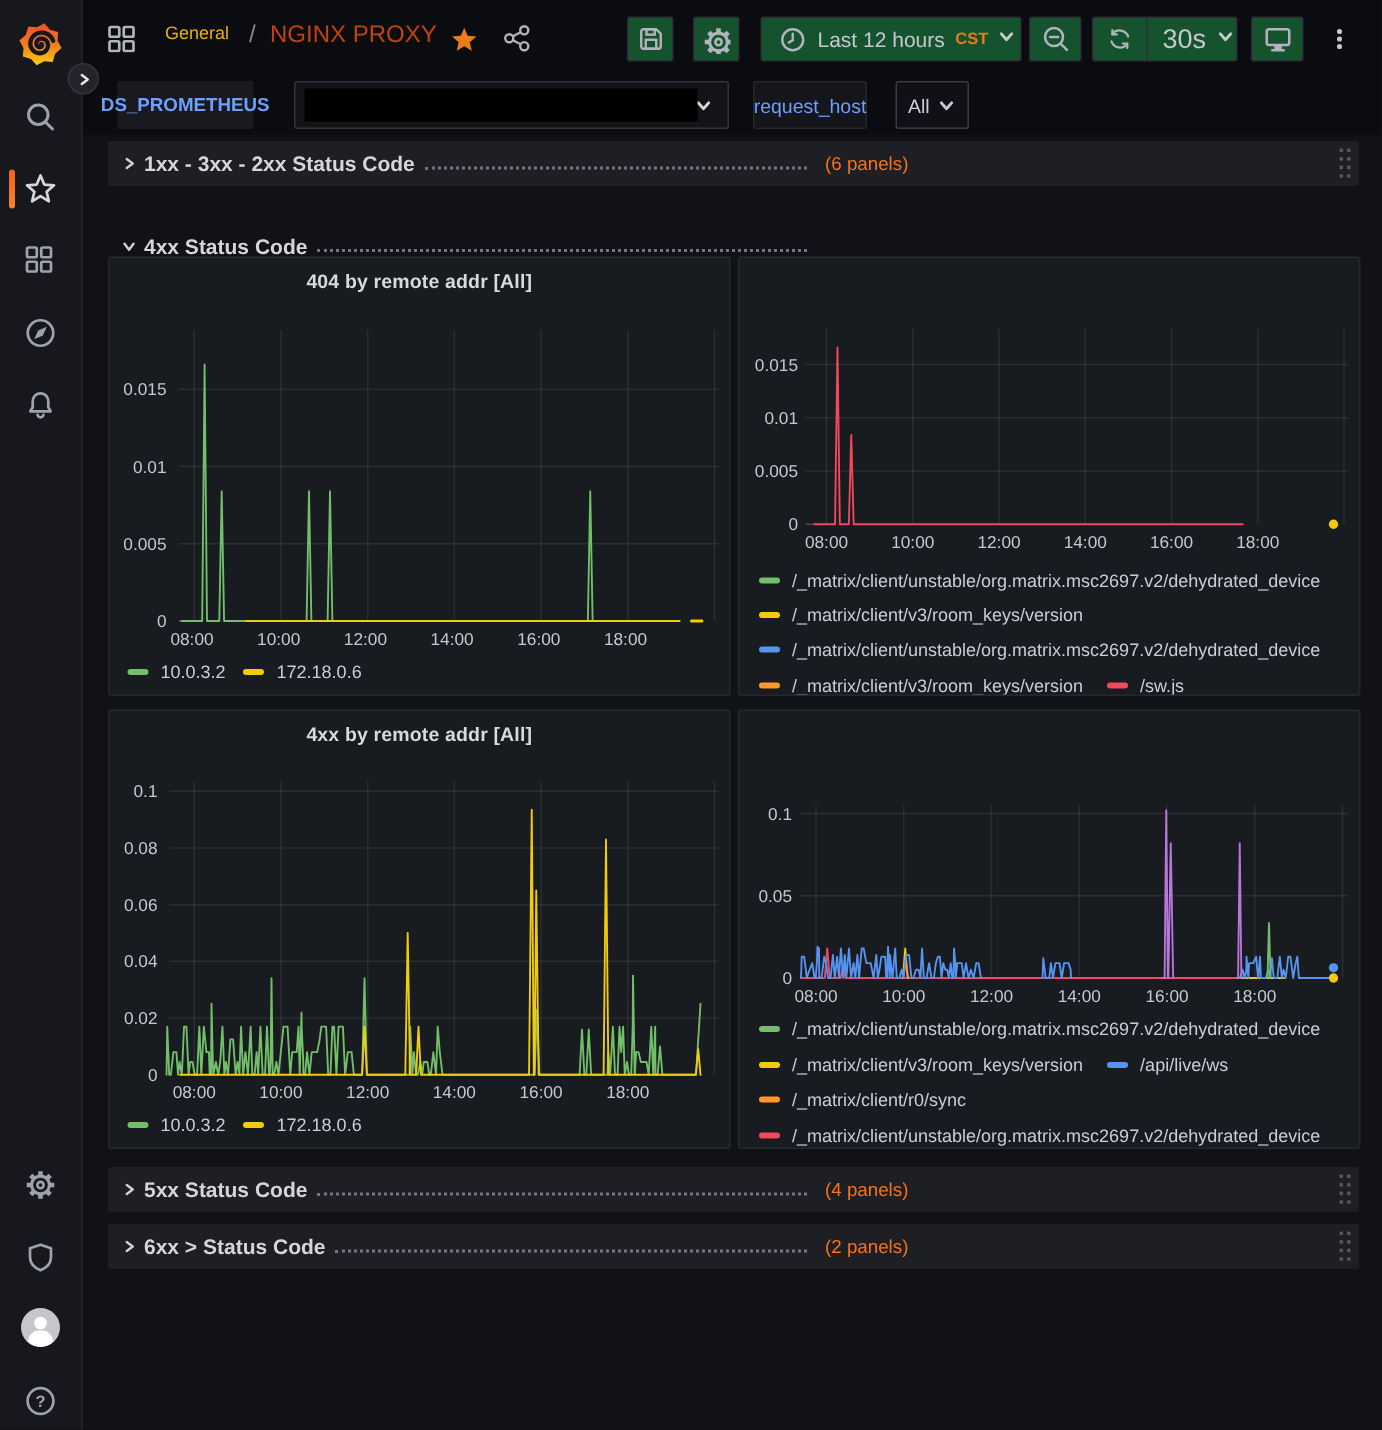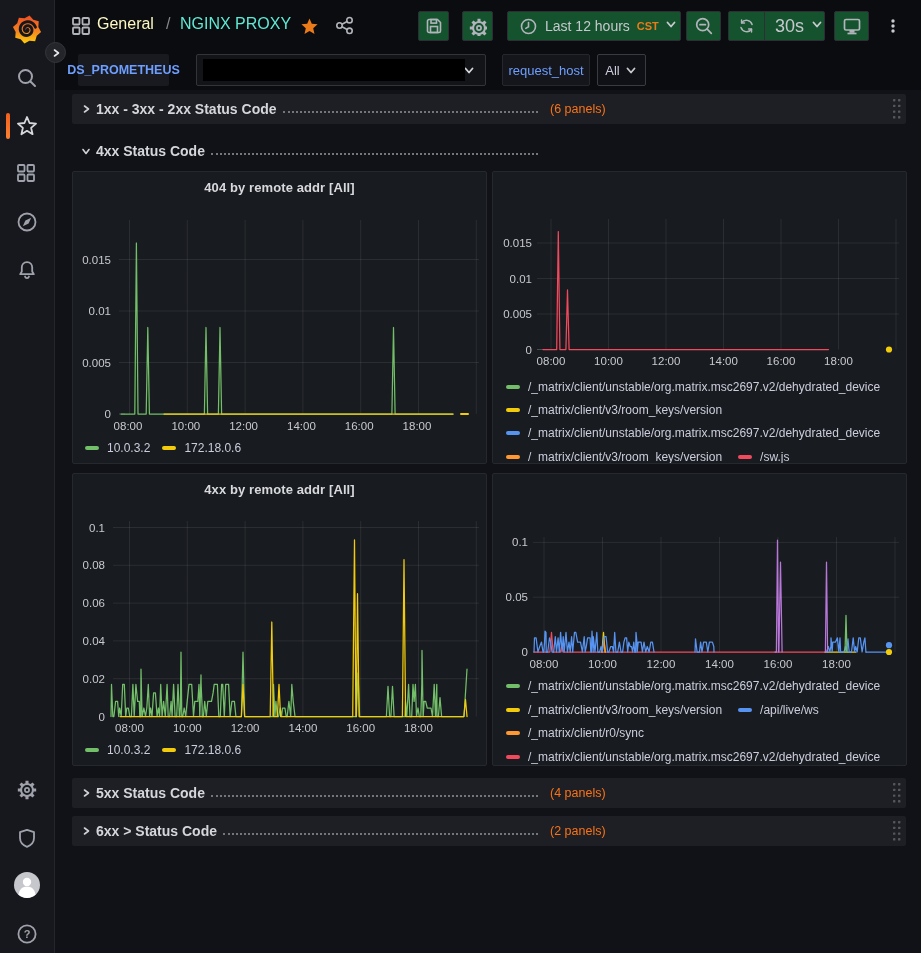--- a/index.html
+++ b/index.html
@@ -80,23 +80,23 @@
     <svg width="12" height="12" viewBox="0 0 12 12" style="" fill="none">
       <path d="M4.5 3 L8.5 6 L4.5 9" stroke="#e8e8ec" stroke-width="1.6" stroke-linecap="round" stroke-linejoin="round"></path>
     </svg>
   </div>
 <div class="abs" style="left:71px;top:16px"><svg width="19" height="19" viewBox="0 0 19 19" style="" fill="none">
       <rect x="2" y="2" width="6.5" height="6.5" rx="1" stroke="#b2b4bc" stroke-width="1.8"></rect>
       <rect x="11.5" y="2" width="6.5" height="6.5" rx="1" stroke="#b2b4bc" stroke-width="1.8"></rect>
       <rect x="2" y="11.5" width="6.5" height="6.5" rx="1" stroke="#b2b4bc" stroke-width="1.8"></rect>
       <rect x="11.5" y="11.5" width="6.5" height="6.5" rx="1" stroke="#b2b4bc" stroke-width="1.8"></rect>
     </svg></div>
-<div class="abs" style="left:97px;top:15px;font-size:16px;color:#fef9c3">General</div>
+<div class="abs" style="left:110px;top:15px;font-size:12px;color:#eab308">General</div>
 <div class="abs" style="left:166px;top:15px;font-size:16px;color:#86878e">/</div>
-<div class="abs" style="left:180px;top:15px;font-size:16px;color:#5eead4">NGINX PROXY</div>
+<div class="abs" style="left:180px;top:15px;font-size:16px;color:#c2410c">NGINX PROXY</div>
 <div class="abs" style="left:301px;top:18px"><svg width="17" height="17" viewBox="0 0 17 17" style="" fill="none">
       <polygon points="8.50,0.50 10.79,5.84 16.58,6.37 12.21,10.21 13.50,15.88 8.50,12.90 3.50,15.88 4.79,10.21 0.42,6.37 6.21,5.84" fill="#eb7b18"></polygon>
     </svg></div>
 <div class="abs" style="left:335px;top:16px"><svg width="19" height="19" viewBox="0 0 19 19" style="" fill="none">
       <circle cx="14.5" cy="4.2" r="2.7" stroke="#b2b4bc" stroke-width="1.6"></circle>
       <circle cx="4.5" cy="9.5" r="2.7" stroke="#b2b4bc" stroke-width="1.6"></circle>
       <circle cx="14.5" cy="14.8" r="2.7" stroke="#b2b4bc" stroke-width="1.6"></circle>
       <line x1="7" y1="8.2" x2="12.1" y2="5.5" stroke="#b2b4bc" stroke-width="1.6"></line>
       <line x1="7" y1="10.8" x2="12.1" y2="13.5" stroke="#b2b4bc" stroke-width="1.6"></line>
     </svg></div>
@@ -158,21 +158,21 @@
       <circle cx="9" cy="14" r="1.7" fill="#c9cad1"></circle>
     </svg>
   </div>
 <div class="chip" style="left:78px;width:91px;background:#181a20;color:#6e9fff;font-weight:bold;font-size:12.5px">DS_PROMETHEUS</div>
 <div class="chip" style="left:196px;width:290px;background:#131418;border:1px solid #33343a;justify-content:flex-end;padding-right:9px">
     <span style="position:absolute;left:6px;top:4px;width:262px;height:22px;background:#000"></span>
     <svg width="14" height="14" viewBox="0 0 14 14" style="" fill="none">
       <path d="M3.5 5.5 L7 9.5 L10.5 5.5" stroke="#d6d7db" stroke-width="1.8" stroke-linecap="round" stroke-linejoin="round"></path>
     </svg>
   </div>
-<div class="chip" style="left:502px;width:88px;background:#15161b;border:1px solid #26272e;color:#6e9fff;font-size:13px">request_host</div>
+<div class="chip" style="left:502px;width:76px;background:#15161b;border:1px solid #26272e;color:#6e9fff;font-size:13px">request_host</div>
 <div class="chip" style="left:597px;width:49px;background:#101116;border:1px solid #3a3b42;color:#ccccdc">
     <span style="font-size:13px">All</span>
     <span style="margin-left:4px;margin-top:2px"><svg width="14" height="14" viewBox="0 0 14 14" style="" fill="none">
         <path d="M3.5 5.5 L7 9.5 L10.5 5.5" stroke="#c9cad1" stroke-width="1.8" stroke-linecap="round" stroke-linejoin="round"></path>
       </svg></span>
   </div>
 <div class="rowhdr" style="top:94px;background:#1d1f24;">
     <span style="margin-left:8px;display:flex">
       <svg width="12" height="12" viewBox="0 0 12 12" style="" fill="none">
         <path d="M4.5 3 L8.5 6 L4.5 9" stroke="#d0d1d6" stroke-width="1.6" stroke-linecap="round" stroke-linejoin="round"></path>
@@ -185,21 +185,21 @@
         <rect x="1" y="1.0" width="2.4" height="2.4" rx="0.6" fill="#54565b"></rect>
         <rect x="6" y="1.0" width="2.4" height="2.4" rx="0.6" fill="#54565b"></rect>
         <rect x="1" y="6.7" width="2.4" height="2.4" rx="0.6" fill="#54565b"></rect>
         <rect x="6" y="6.7" width="2.4" height="2.4" rx="0.6" fill="#54565b"></rect>
         <rect x="1" y="12.4" width="2.4" height="2.4" rx="0.6" fill="#54565b"></rect>
         <rect x="6" y="12.4" width="2.4" height="2.4" rx="0.6" fill="#54565b"></rect>
         <rect x="1" y="18.1" width="2.4" height="2.4" rx="0.6" fill="#54565b"></rect>
         <rect x="6" y="18.1" width="2.4" height="2.4" rx="0.6" fill="#54565b"></rect>
       </svg></span>
   </div>
-<div class="rowhdr" style="top:136px;">
+<div class="rowhdr" style="top:149px;">
     <span style="margin-left:8px;display:flex">
       <svg width="12" height="12" viewBox="0 0 12 12" style="" fill="none">
         <path d="M3 4.5 L6 8.5 L9 4.5" stroke="#d0d1d6" stroke-width="1.6" stroke-linecap="round" stroke-linejoin="round"></path>
       </svg>
     </span>
     <span class="t">4xx Status Code</span>
     <span class="dots" style="margin-right:368px"></span>
   </div>
 <div class="rowhdr" style="top:778px;background:#1d1f24;">
     <span style="margin-left:8px;display:flex">

